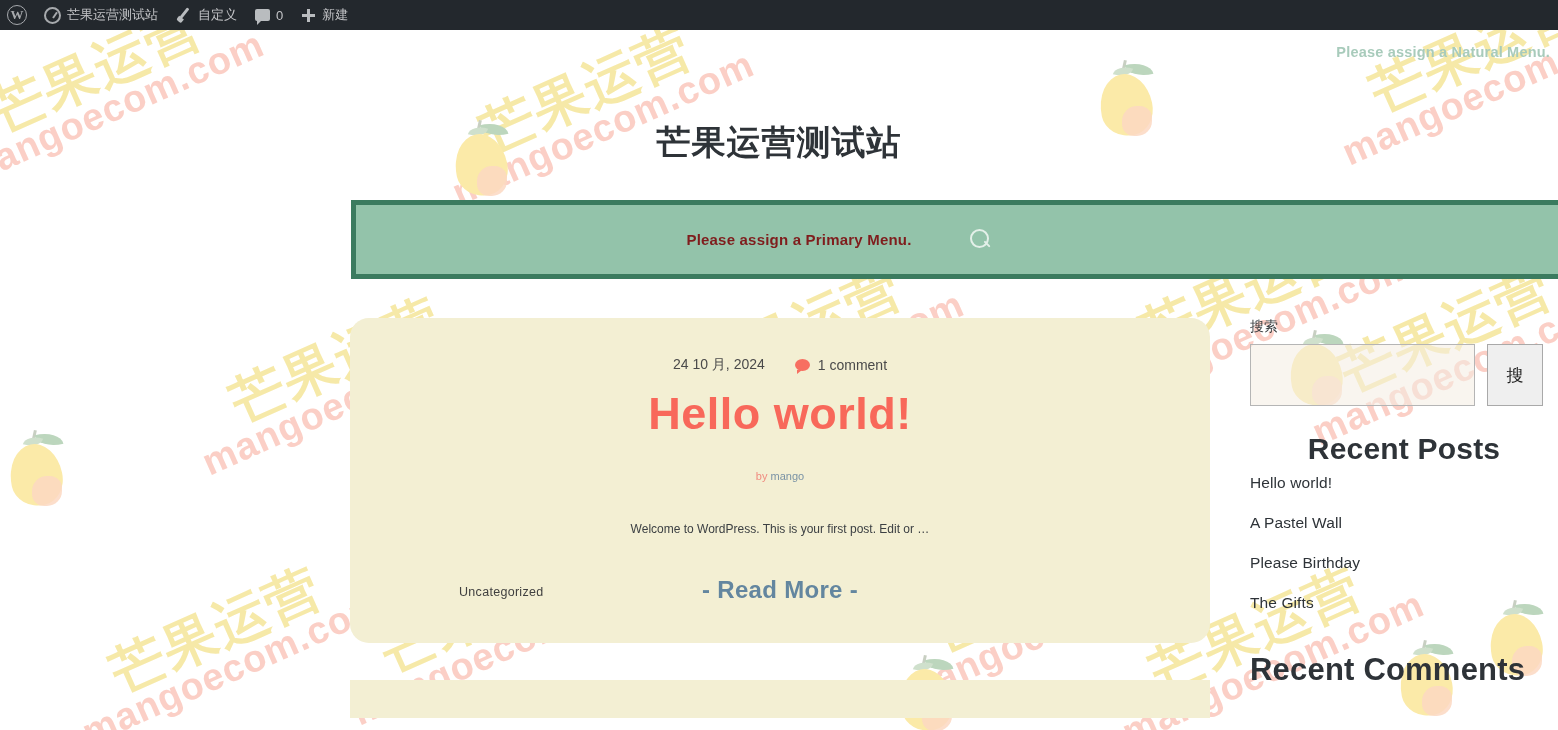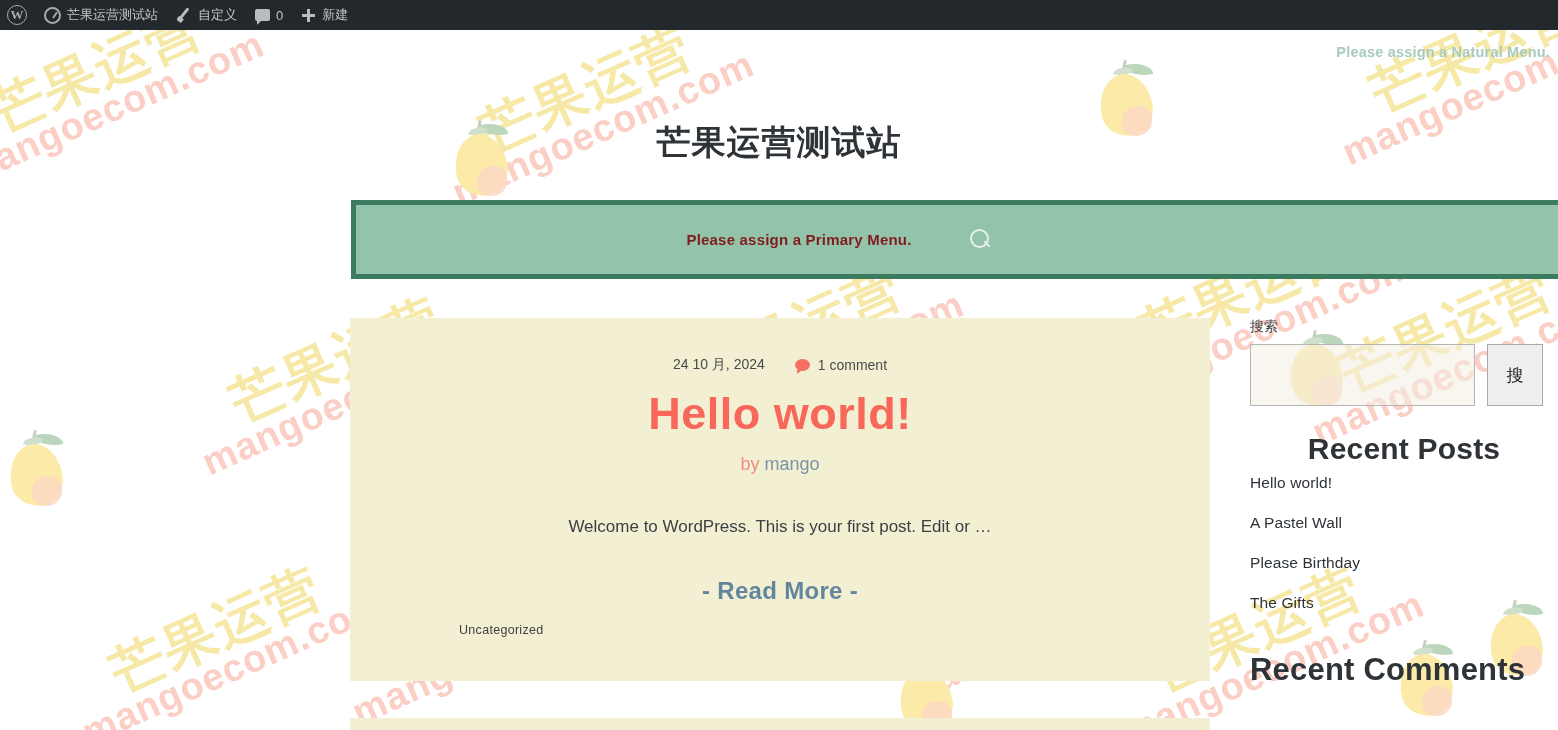--- a/index.html
+++ b/index.html
@@ -283,21 +283,21 @@
     top: 318px;
     width: 860px;
     z-index: 20;
   }
   .post-card {
     background: #f3efd3;
     padding: 38px 0 0 0;
     width: 860px;
     position: relative;
   }
-  .post-card.first { height: 363px; }
+  .post-card.first { height: 325px; border-radius: 19px; }
   .post-card.second { height: 18px; margin-top: 37px; }
   .post-meta {
     text-align: center;
     font-size: 14px;
     color: #4a4a4a;
     display: flex;
     align-items: center;
     justify-content: center;
     gap: 30px;
   }
@@ -327,28 +327,28 @@
     text-align: center;
     font-size: 45px;
     font-weight: bold;
     color: #f8685a;
     margin-top: 14px;
     letter-spacing: .5px;
     cursor: pointer;
   }
   .post-author {
     text-align: center;
-    font-size: 18px;
-    margin-top: 14px;
+    font-size: 11px;
+    margin-top: 30px;
   }
   .post-author .by { color: #f08c80; }
   .post-author .name { color: #7a93a5; cursor: pointer; }
   .post-excerpt {
     text-align: center;
-    font-size: 17px;
+    font-size: 12px;
     color: #3c4043;
     margin-top: 38px;
     padding: 0 106px;
     line-height: 1.6;
   }
   .read-more {
     text-align: center;
     margin-top: 37px;
     font-size: 24px;
     font-weight: bold;

